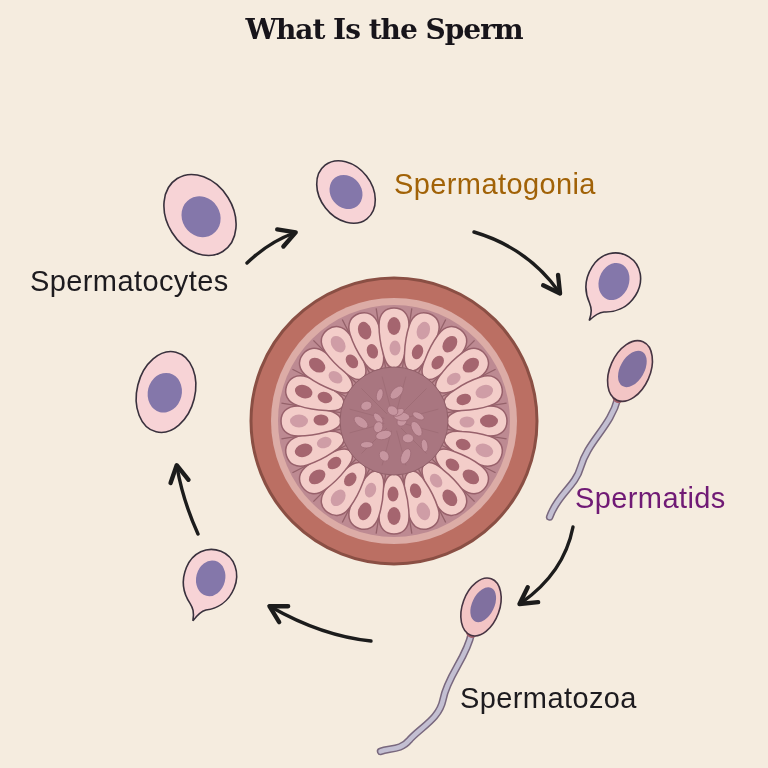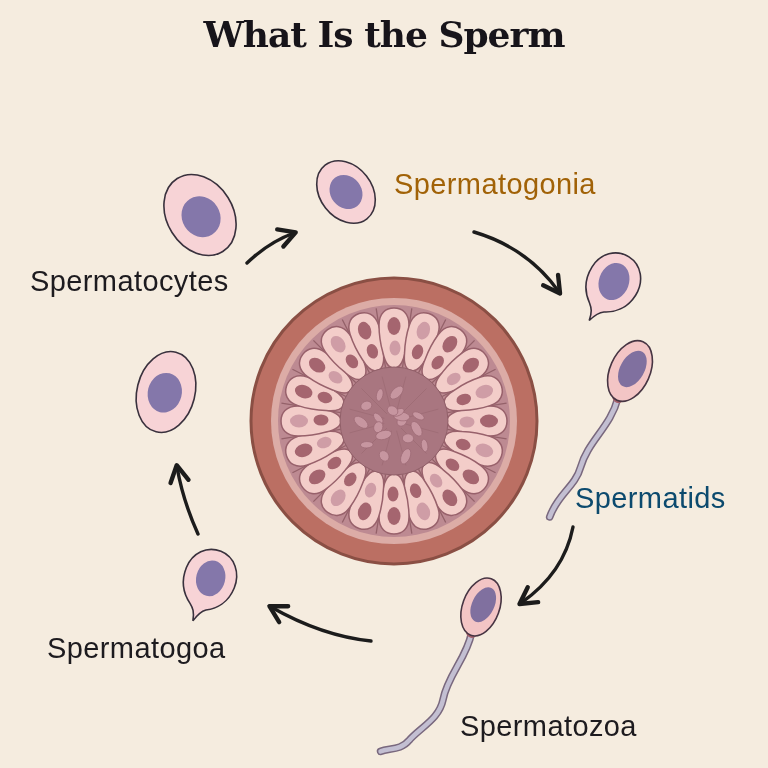--- a/index.html
+++ b/index.html
@@ -3,31 +3,31 @@
 <meta charset="utf-8">
 <style>
   html,body{margin:0;padding:0;}
   .stage{
     position:relative;width:768px;height:768px;overflow:hidden;
     font-family:"Liberation Sans", sans-serif;
   }
   .title{
     position:absolute;top:14px;left:0;width:768px;text-align:center;
     font-family:"DejaVu Serif", serif;font-weight:700;
-    font-size:36px;line-height:1.16;letter-spacing:-1px;
+    font-size:28px;line-height:1.16;letter-spacing:-1px;
   }
   .title span{display:block;}
   .cell-label{
     position:absolute;font-size:29px;letter-spacing:.4px;font-weight:400;
     white-space:nowrap;
   }
   .lbl-spermatogonia{left:394px;top:168px;}
   .lbl-spermatocytes{left:30px;top:265px;}
   .lbl-spermatids{left:575px;top:482px;}
-  .lbl-spermatozoa{left:460px;top:710px;}
+  .lbl-spermatozoa{left:460px;top:682px;}
   .lbl-spermatogoa{left:47px;top:632px;}
   svg#scene{position:absolute;left:0;top:0;}
 </style>
 </head>
 <body>
 
 <div class="stage" style="background: rgb(245, 236, 223);">
 
   <svg id="scene" width="768" height="768" viewBox="0 0 768 768">
       <defs>
@@ -239,16 +239,15 @@
         <ellipse cx="1" cy="-3" rx="11.1" ry="18.6" transform="rotate(6)" fill="#80709f"></ellipse>
       </g>
     </svg>
 
   <div class="title" style="color: rgb(23, 20, 26);">
     <span>What Is the Sperm</span>
   </div>
 
   <div class="cell-label lbl-spermatogonia" style="color: #a16207;">Spermatogonia</div>
   <div class="cell-label lbl-spermatocytes" style="color: rgb(29, 27, 31);">Spermatocytes</div>
-  <div class="cell-label lbl-spermatids" style="color: #0c4a6e;">Spermatids</div>
+  <div class="cell-label lbl-spermatids" style="color: #701a75;">Spermatids</div>
   <div class="cell-label lbl-spermatozoa" style="color: rgb(29, 27, 31);">Spermatozoa</div>
-  <div class="cell-label lbl-spermatogoa" style="color: rgb(29, 27, 31);">Spermatogoa</div>
 </div>
 
 </body></html>

